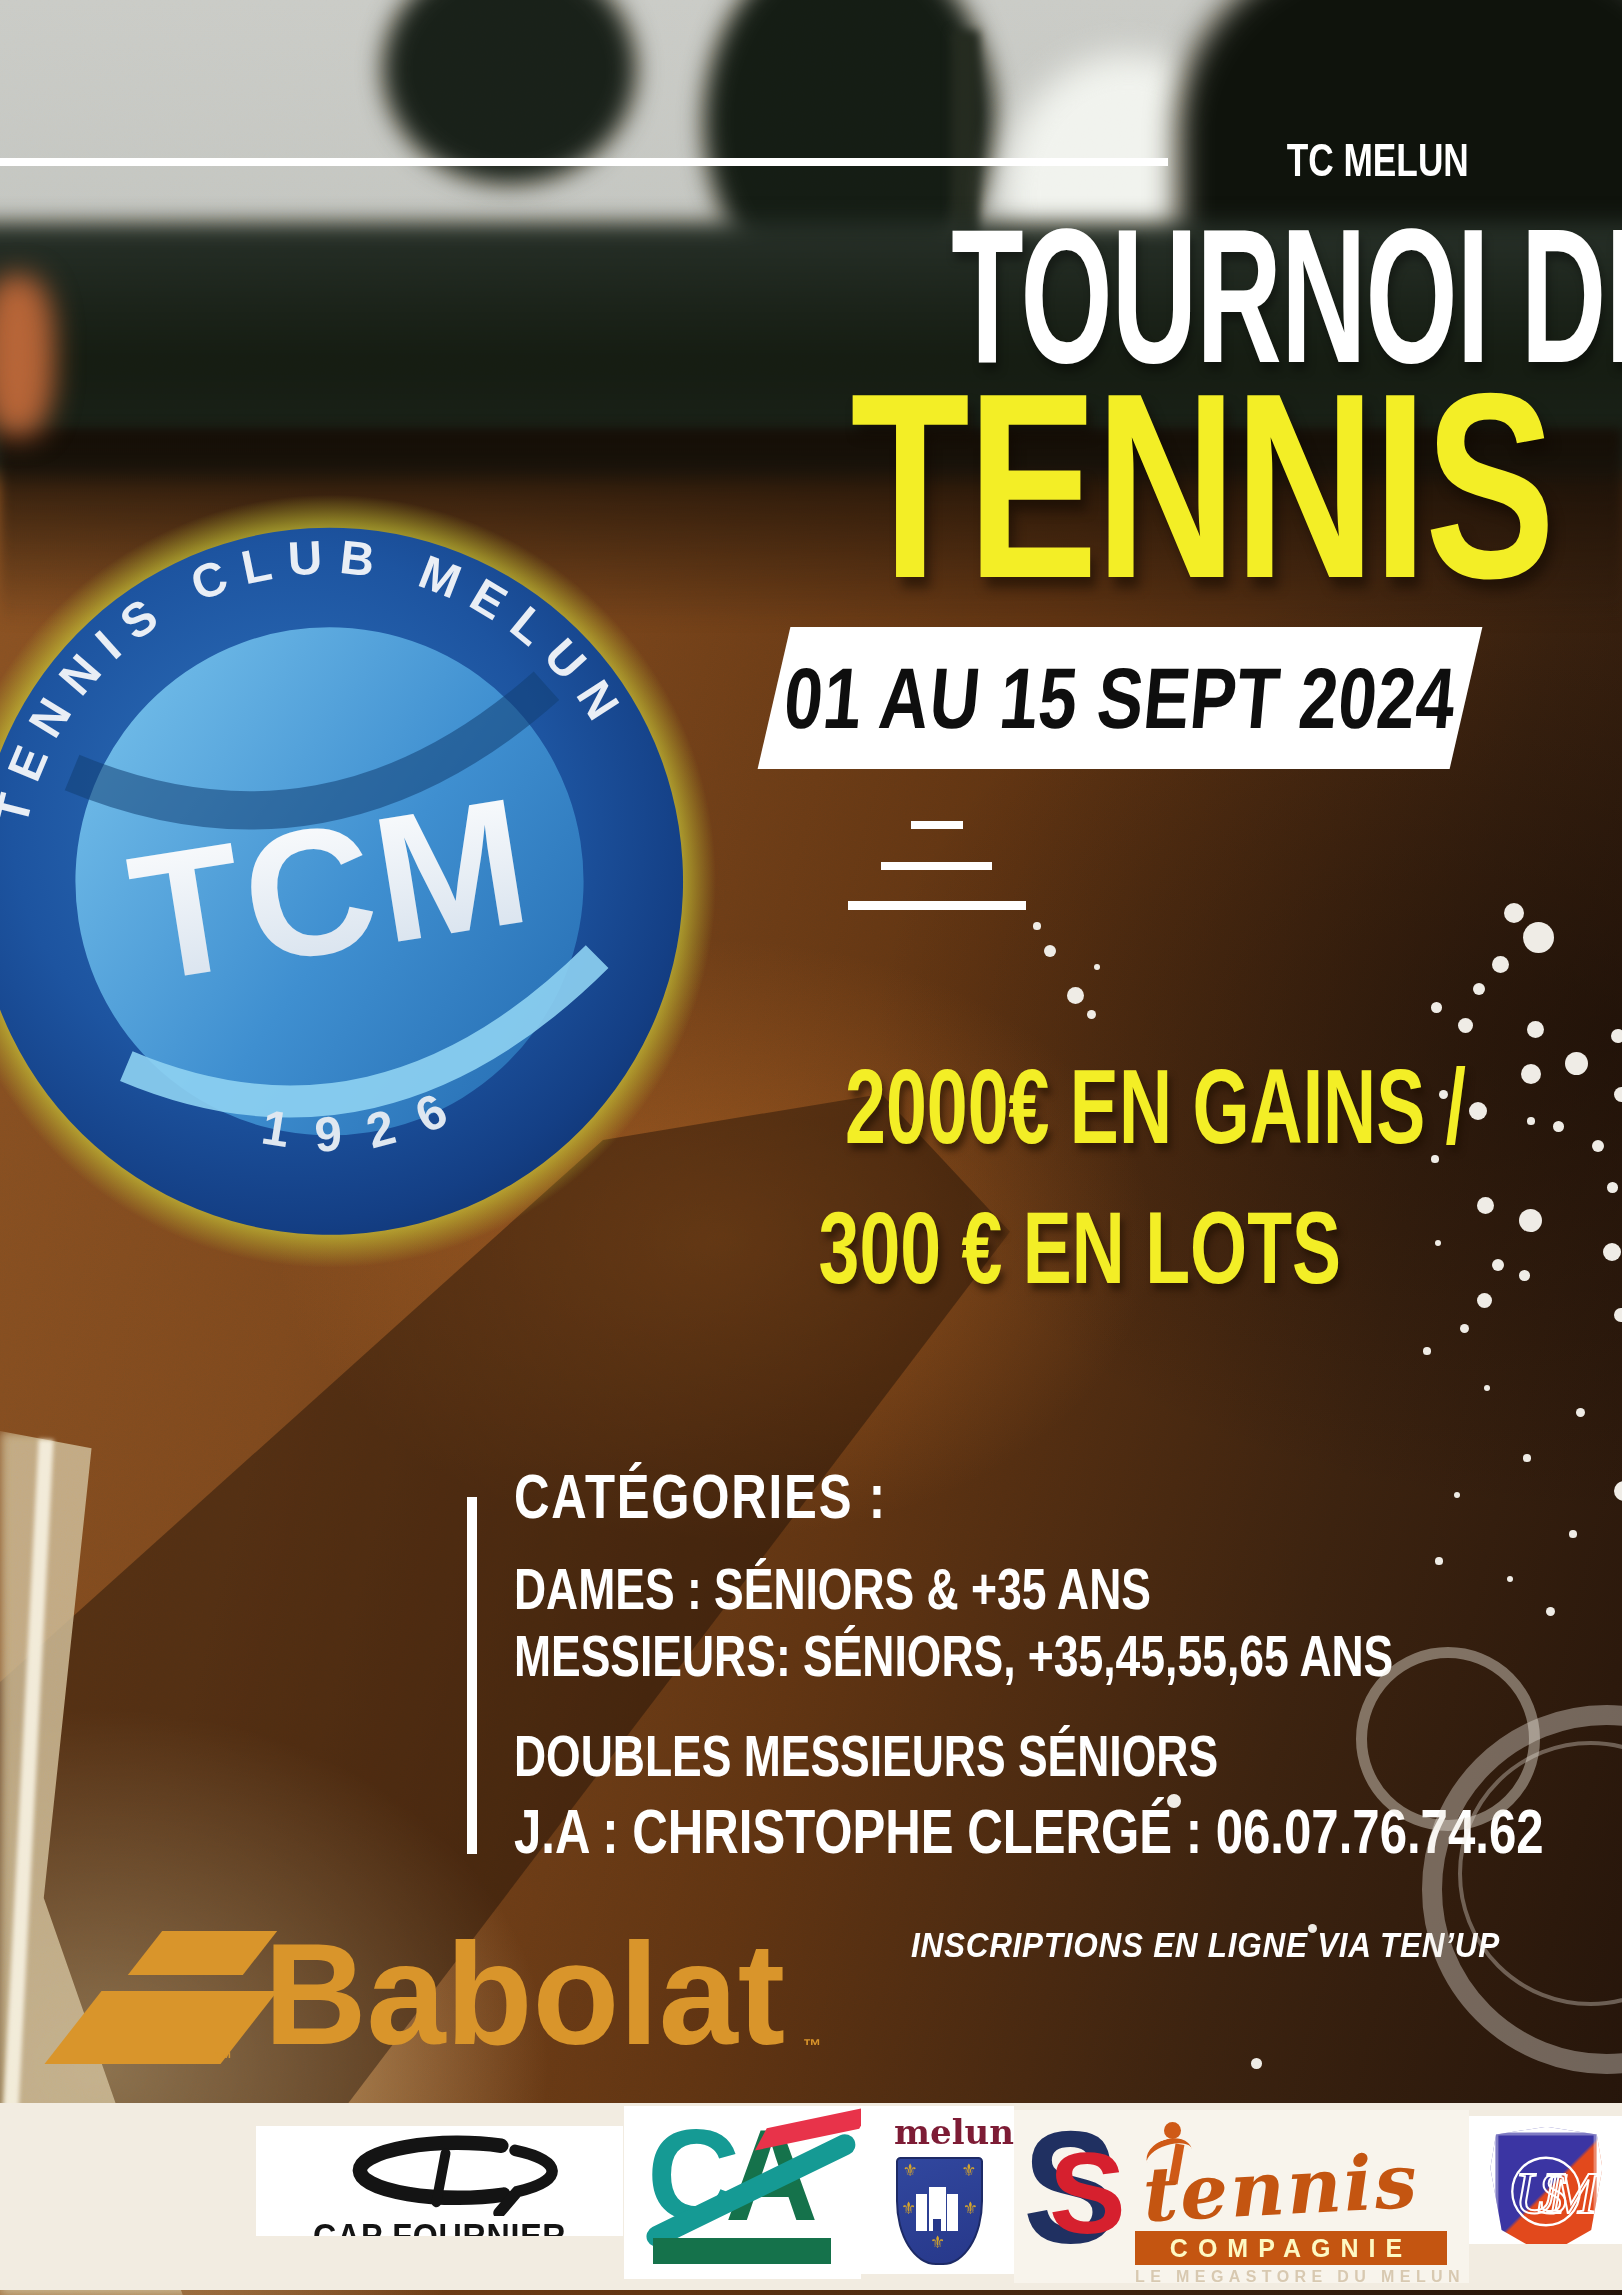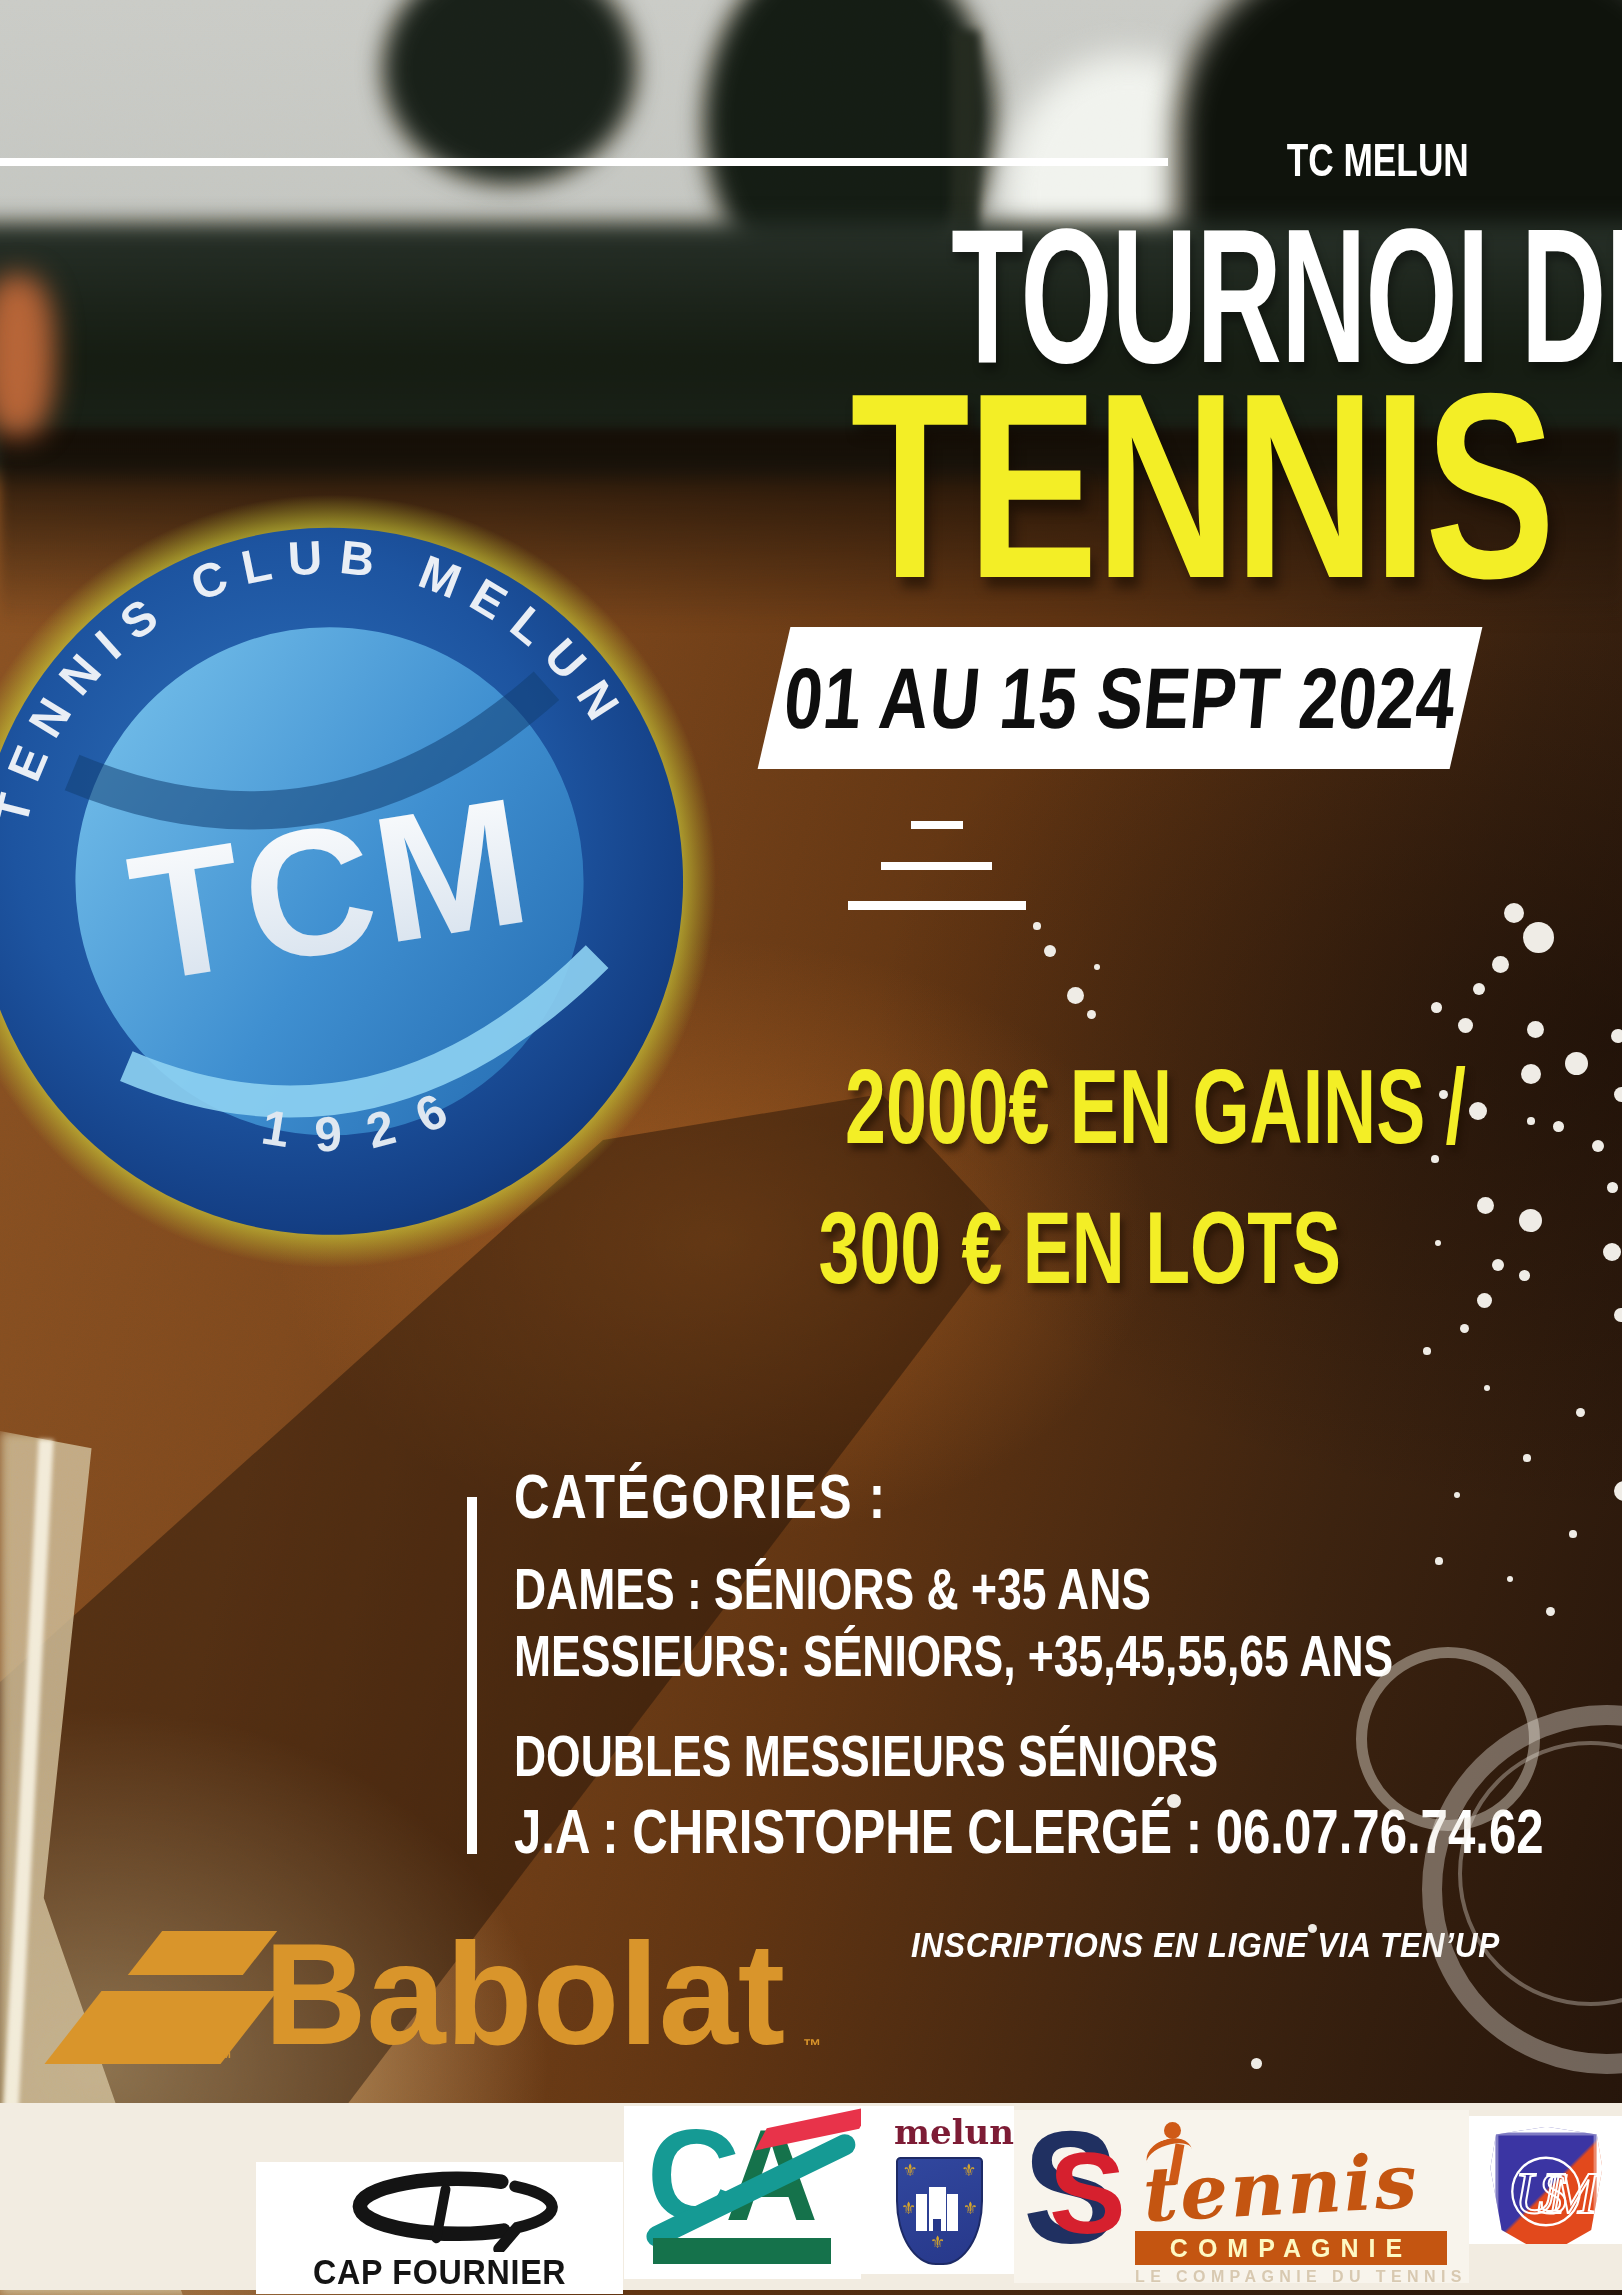--- a/index.html
+++ b/index.html
@@ -266,21 +266,21 @@
       <div class="dot" style="left: 1546px; top: 1607px; width: 9.2px; height: 9.2px;"></div>
       <div class="dot" style="left: 1435px; top: 1557px; width: 7.7px; height: 7.7px;"></div>
     </div>
   <div class="ring" style="left:1356px;top:1647px;width:162px;height:162px;border:11.5px solid rgba(235,230,220,.42);"></div>
   <div class="ring" style="left:1422px;top:1705px;width:329px;height:329px;border:20px solid rgba(235,230,220,.38);"></div>
   <div class="ring" style="left:1458px;top:1741px;width:257px;height:257px;border:4.6px solid rgba(235,230,220,.35);"></div>
 
   <div class="abs strip-bg"></div>
 
 
-  <div class="tile" style="left:256px;top:2126px;width:367px;height:132px;margin-top:36px;">
+  <div class="tile" style="left:256px;top:2126px;width:367px;height:110px;">
     <svg style="position:absolute;left:73px;top:6.1px;" width="230" height="84" viewBox="0 0 300 110">
       <g stroke="#141414" fill="none" stroke-linecap="round">
         <path d="M 225 18 A 128 36 0 1 0 228 82" stroke-width="19"></path>
         <path d="M 152 28 L 140 92" stroke-width="13"></path>
         <path d="M 243 24 A 120 34 0 0 1 246 78 L 222 106" stroke-width="15"></path>
       </g>
     </svg>
     <div style="position:absolute;left:0;top:90px;width:100%;text-align:center;">
       <span class="cap-name" style="display:inline-block;transform:scaleX(.92);">CAP FOURNIER</span>
     </div>
@@ -318,21 +318,21 @@
   <div class="tile" style="left:1014px;top:2110px;width:455px;height:173px;background:#f8f4ec;">
     <span class="sS1" style="left:9.2px;top:6.1px;">S</span>
     <span class="sS2" style="left:35px;top:26px;">S</span>
     <div style="position:absolute;left:150px;top:12.2px;width:17px;height:17px;background:#cf5a17;border-radius:50%;"></div>
     <div style="position:absolute;left:132px;top:29px;width:47px;height:27.5px;border-top:6.1px solid #cf5a17;border-radius:50%;transform:rotate(-18deg);"></div>
     <div style="position:absolute;left:158px;top:34px;width:9.2px;height:40px;background:#cf5a17;transform:rotate(10deg);"></div>
     <span class="script" style="left:129px;top:34px;">tennis</span>
     <div class="band" style="left:121px;top:121px;width:312px;height:34px;">
       <span class="band-text">COMPAGNIE</span>
     </div>
-    <div class="megastore" style="left:121px;top:158px;width:312px;text-align:center;">LE COMPAGNIE DU TENNIS</div>
+    <div class="megastore" style="left:121px;top:158px;width:312px;text-align:center;">LE MEGASTORE DU MELUN</div>
   </div>
 
   <div class="tile" style="left:1469px;top:2116px;width:154px;height:128px;">
     <div class="crest" style="left:21.4px;top:10.7px;width:112px;height:129px;">
       <svg width="112" height="129" viewBox="0 0 146 168">
         <circle cx="73" cy="84" r="44" fill="none" stroke="#fff" stroke-width="3"></circle>
         <text x="73" y="112" text-anchor="middle" font-family="Liberation Serif, serif" font-style="italic" font-size="78" letter-spacing="-26" fill="none" stroke="#fff" stroke-width="2.6">USM</text>
       </svg>
     </div>
   </div>

